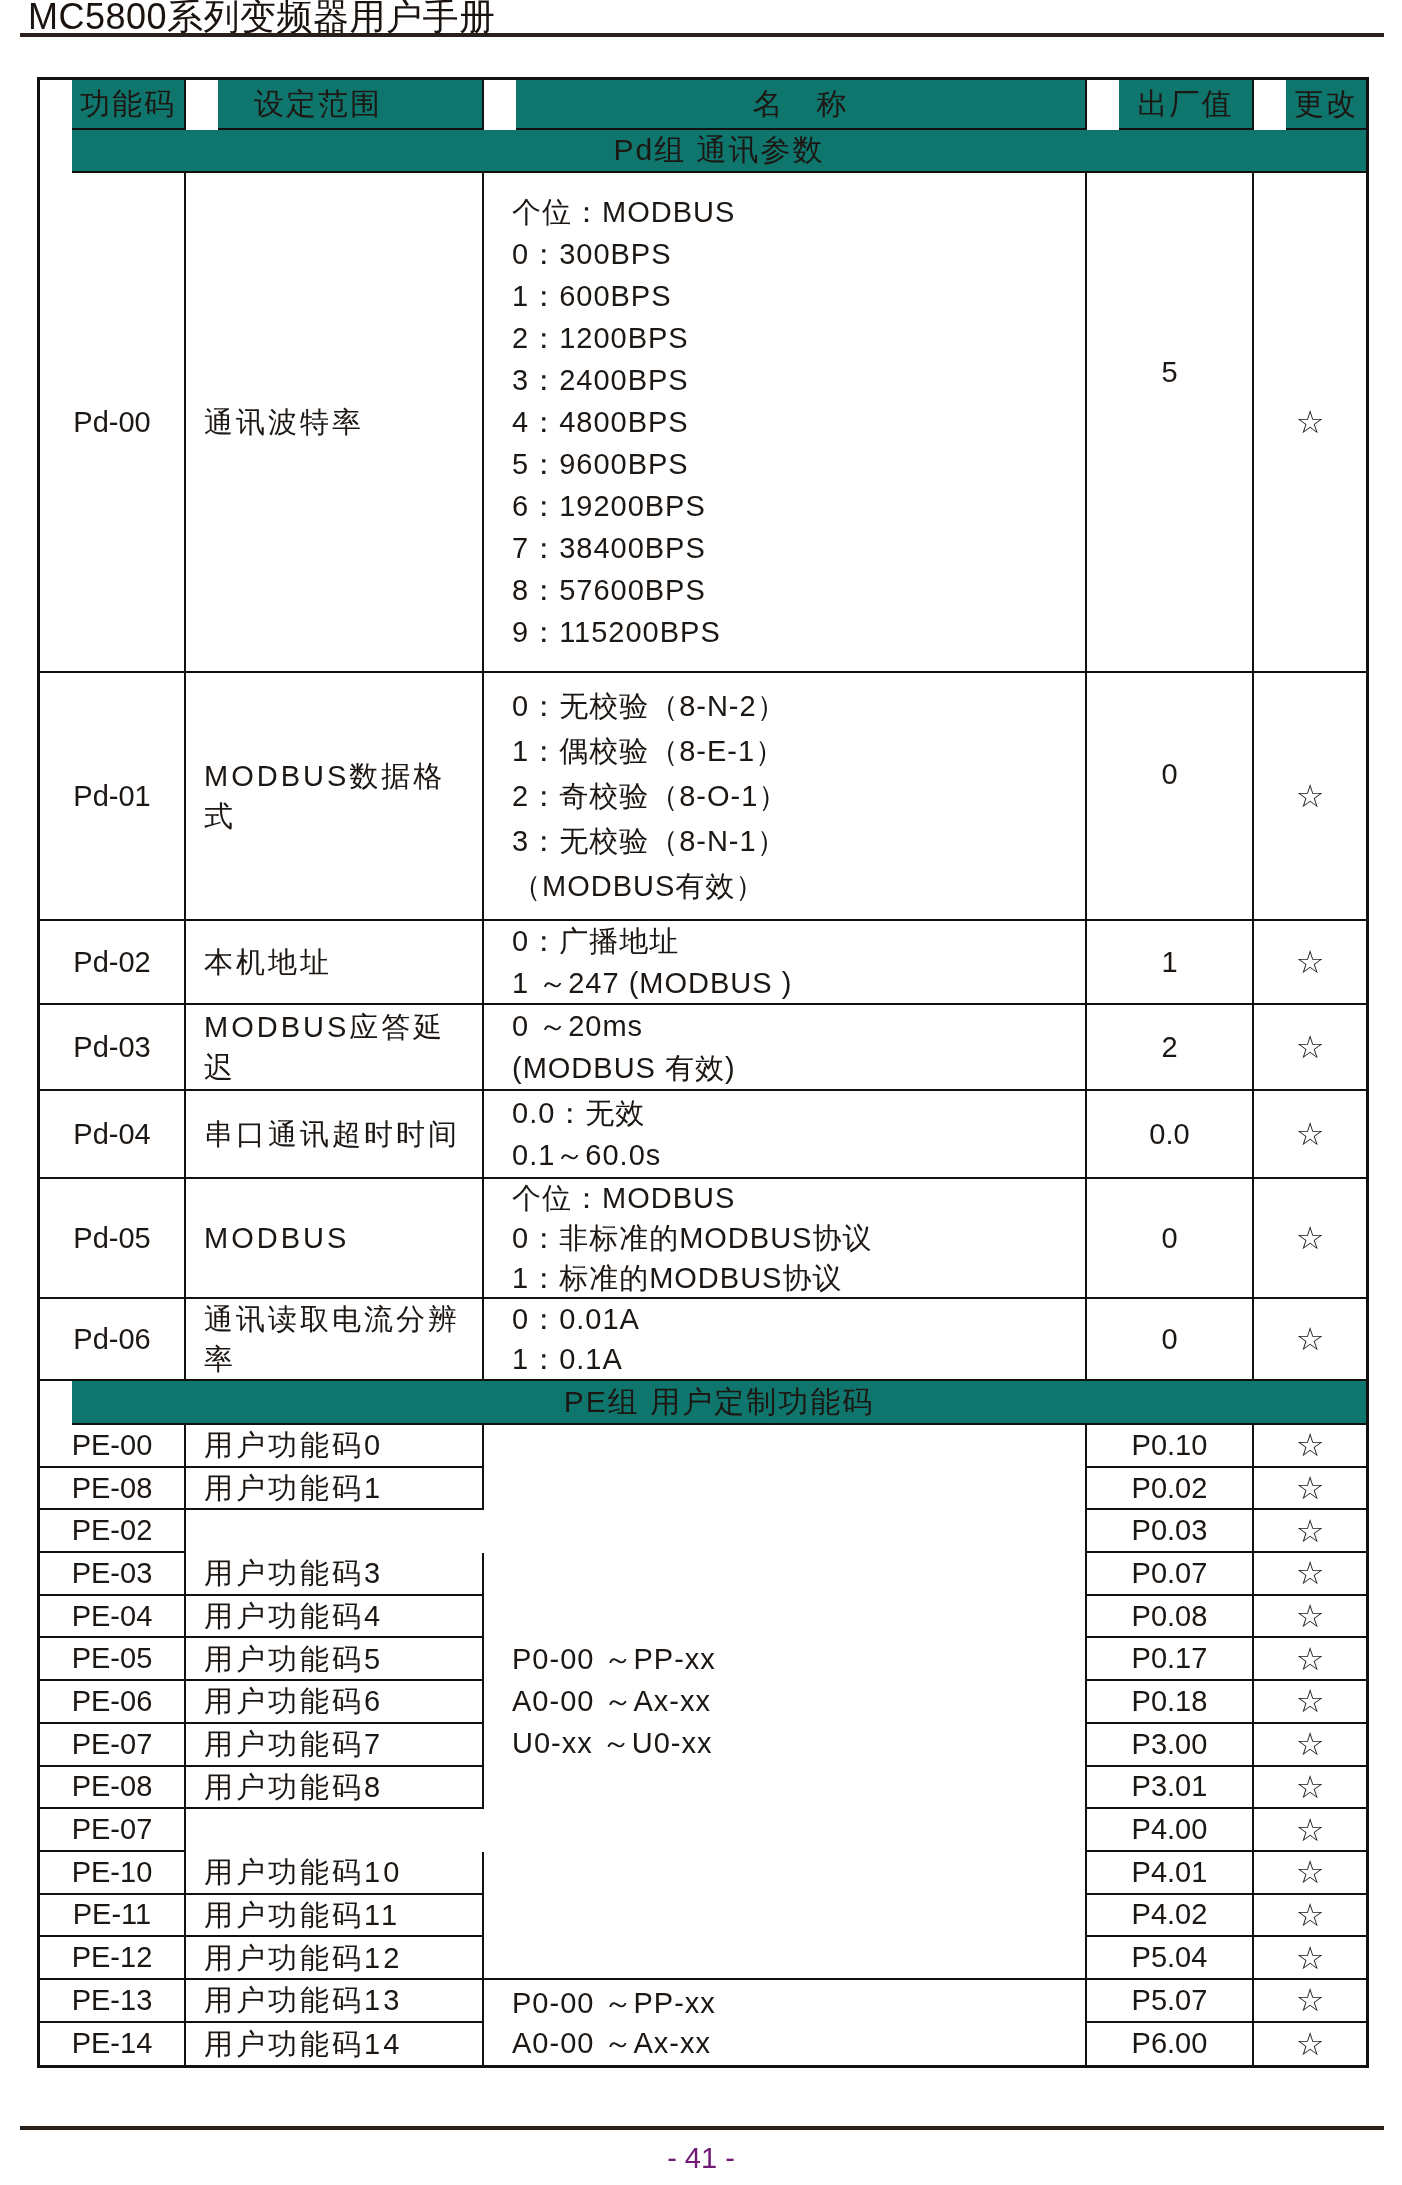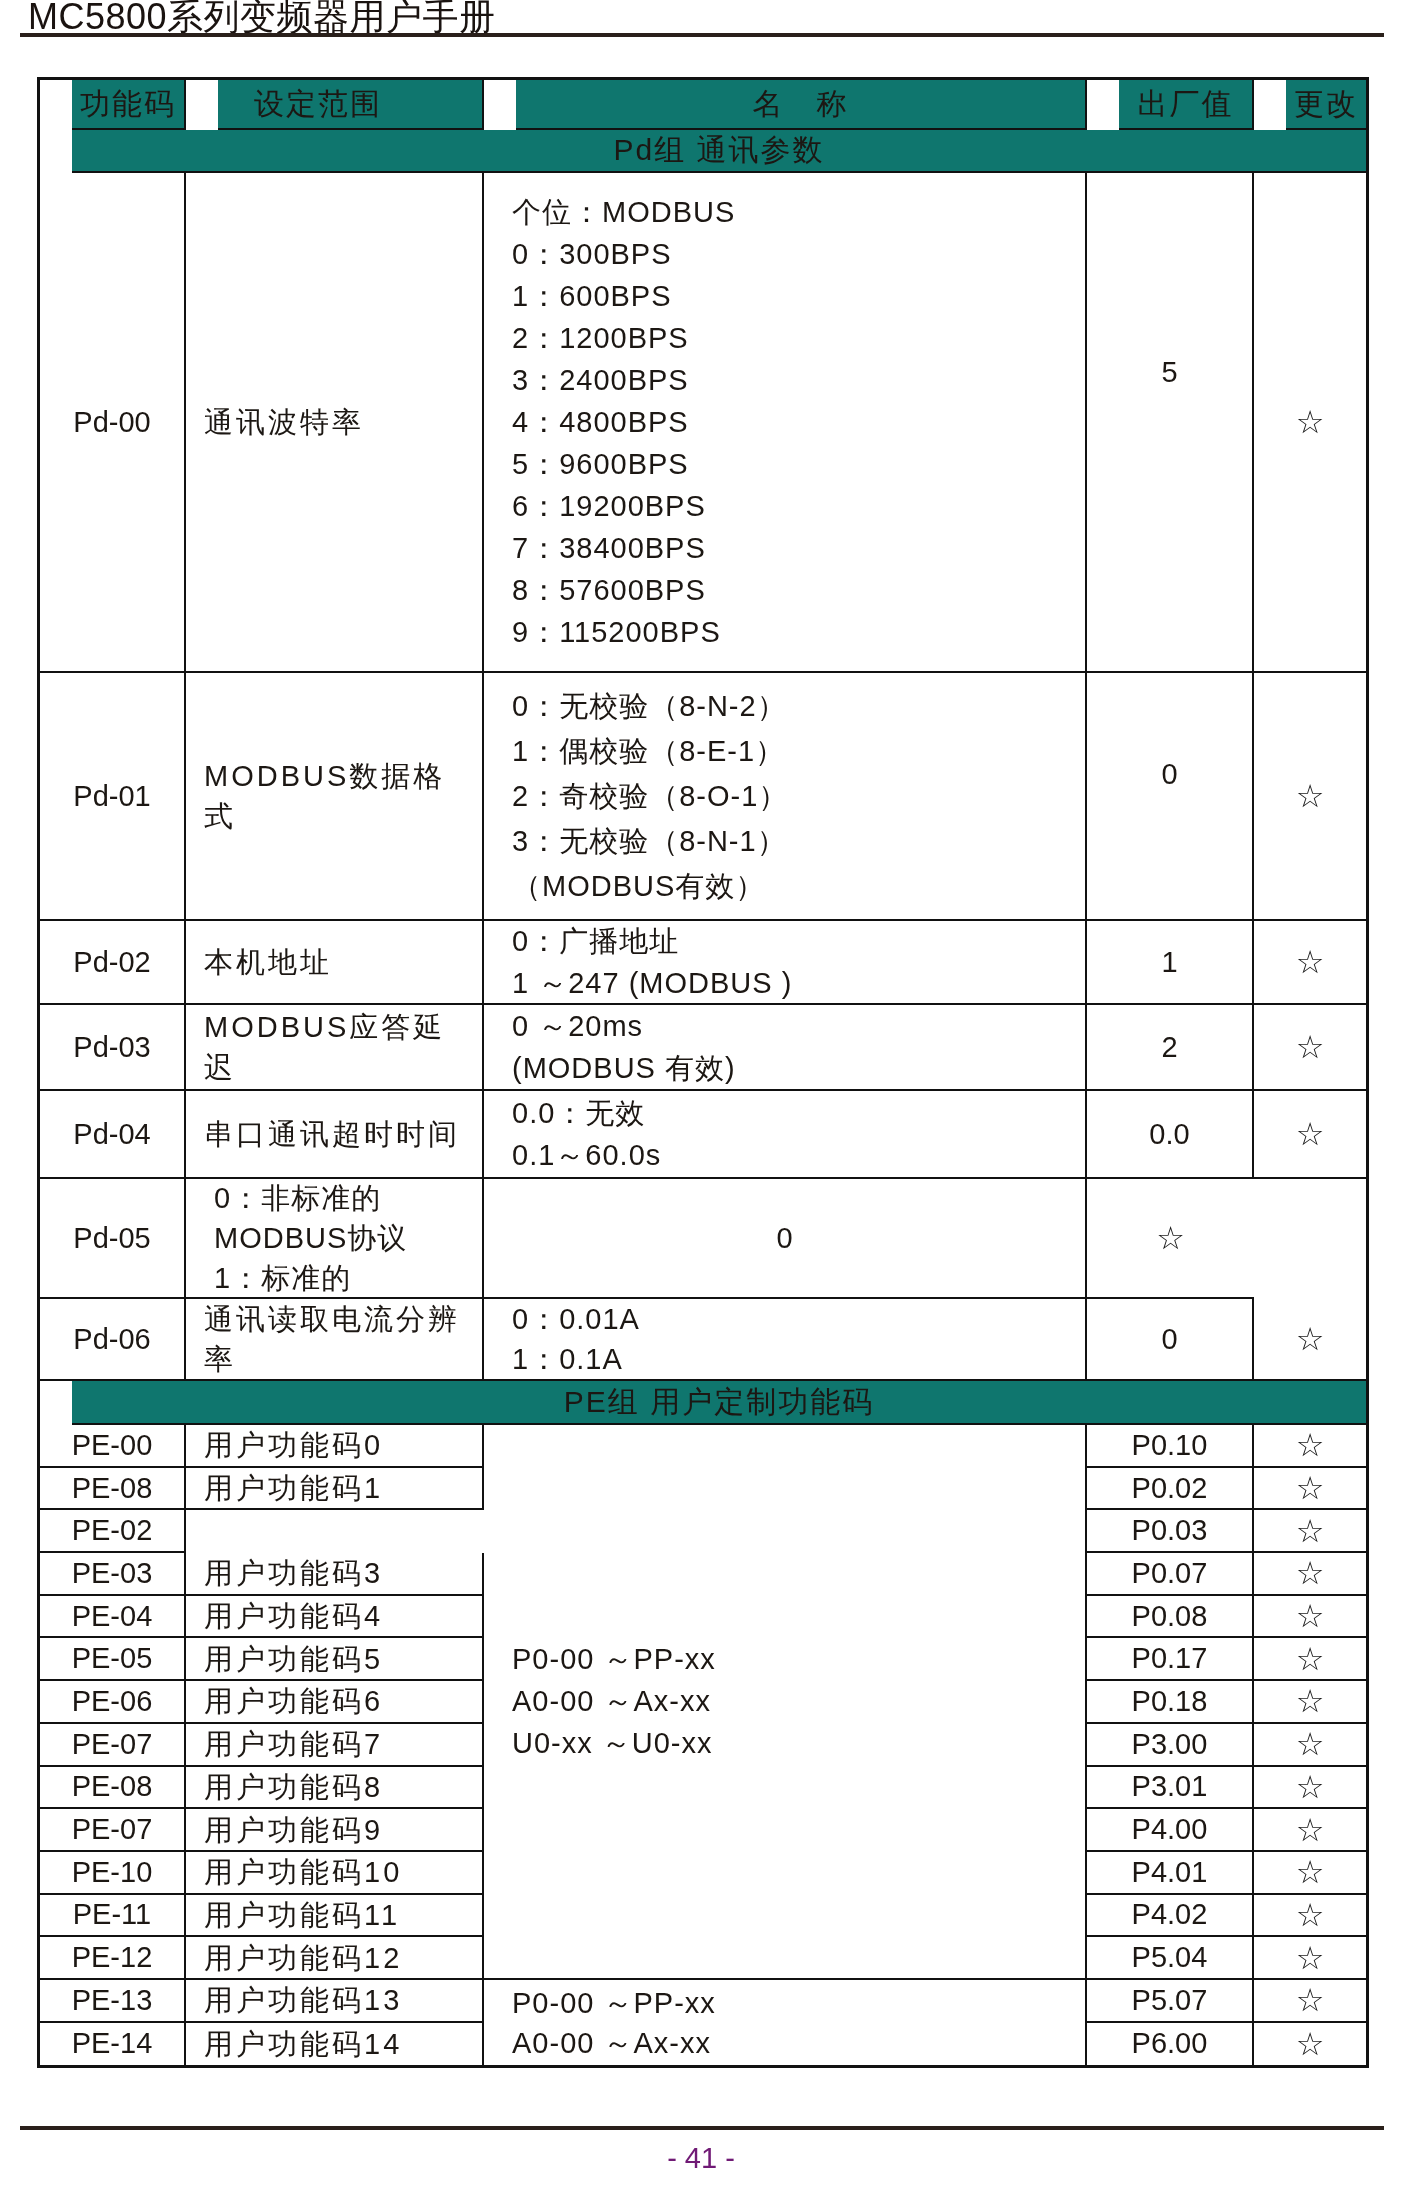--- a/index.html
+++ b/index.html
@@ -127,20 +127,21 @@
   <div class="cell center" style="grid-row:7">Pd-04</div>
   <div class="cell name" style="grid-row:7">串口通讯超时时间</div>
   <div class="cell range" style="grid-row:7">0.0：无效
 0.1～60.0s</div>
   <div class="cell center" style="grid-row:7">0.0</div>
   <div class="cell center c5" style="grid-row:7">
       <span class="star">☆</span>
     </div>
 
   <div class="cell center" style="grid-row:8">Pd-05</div>
+  <div class="cell name" style="grid-row:8">MODBUS</div>
   <div class="cell range lh40" style="grid-row:8">个位：MODBUS
 0：非标准的MODBUS协议
 1：标准的MODBUS协议</div>
   <div class="cell center" style="grid-row:8">0</div>
   <div class="cell center c5" style="grid-row:8">
       <span class="star">☆</span>
     </div>
 
   <div class="cell center" style="grid-row:9">Pd-06</div>
   <div class="cell name" style="grid-row:9">通讯读取电流分辨率</div>
@@ -216,21 +217,20 @@
     </div>
 
   <div class="cell center" style="grid-row:19;grid-column:1">PE-08</div>
   <div class="cell name" style="grid-row:19;grid-column:2">用户功能码8</div>
   <div class="cell center" style="grid-row:19;grid-column:4">P3.01</div>
   <div class="cell center c5" style="grid-row:19;grid-column:5">
       <span class="star">☆</span>
     </div>
 
   <div class="cell center" style="grid-row:20;grid-column:1">PE-07</div>
-  <div class="cell name" style="grid-row:20;grid-column:2">用户功能码9</div>
   <div class="cell center" style="grid-row:20;grid-column:4">P4.00</div>
   <div class="cell center c5" style="grid-row:20;grid-column:5">
       <span class="star">☆</span>
     </div>
 
   <div class="cell center" style="grid-row:21;grid-column:1">PE-10</div>
   <div class="cell name" style="grid-row:21;grid-column:2">用户功能码10</div>
   <div class="cell center" style="grid-row:21;grid-column:4">P4.01</div>
   <div class="cell center c5" style="grid-row:21;grid-column:5">
       <span class="star">☆</span>

